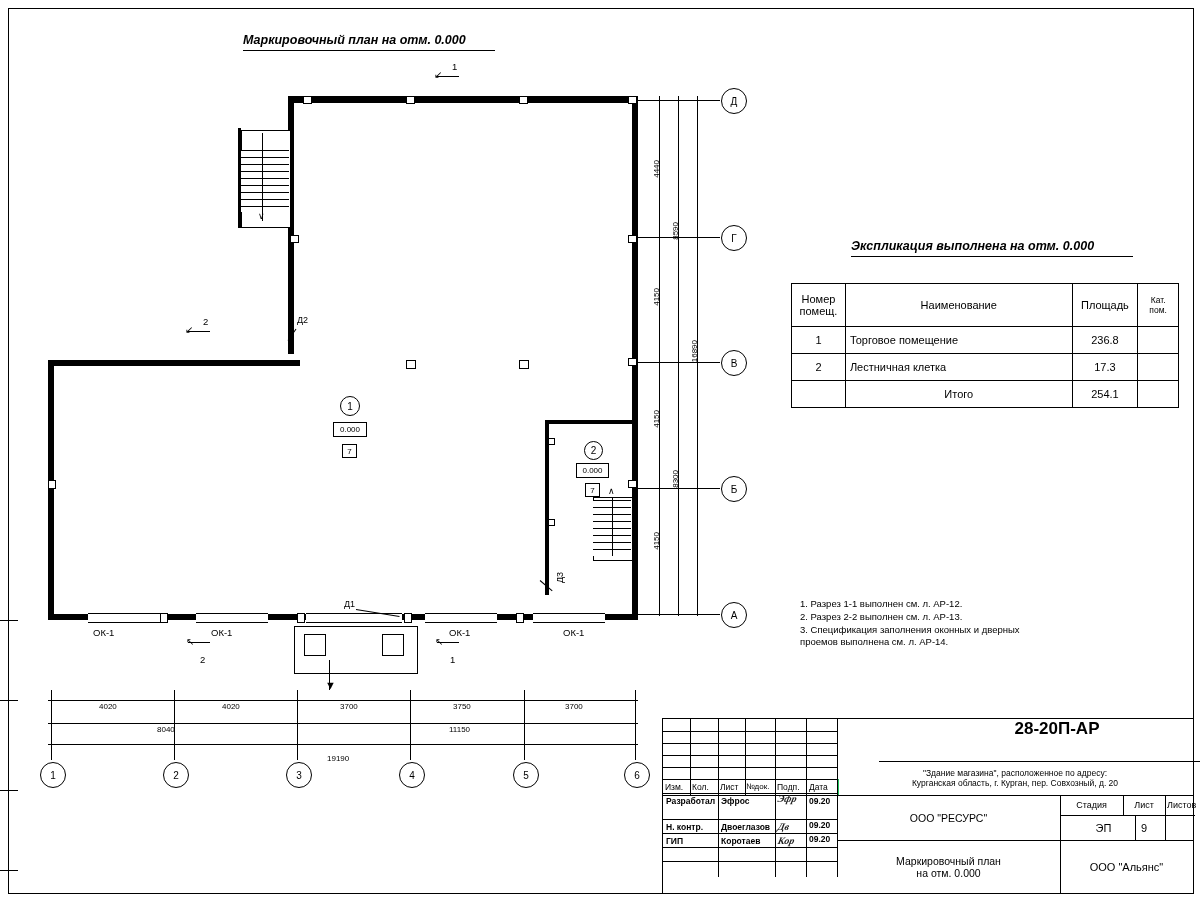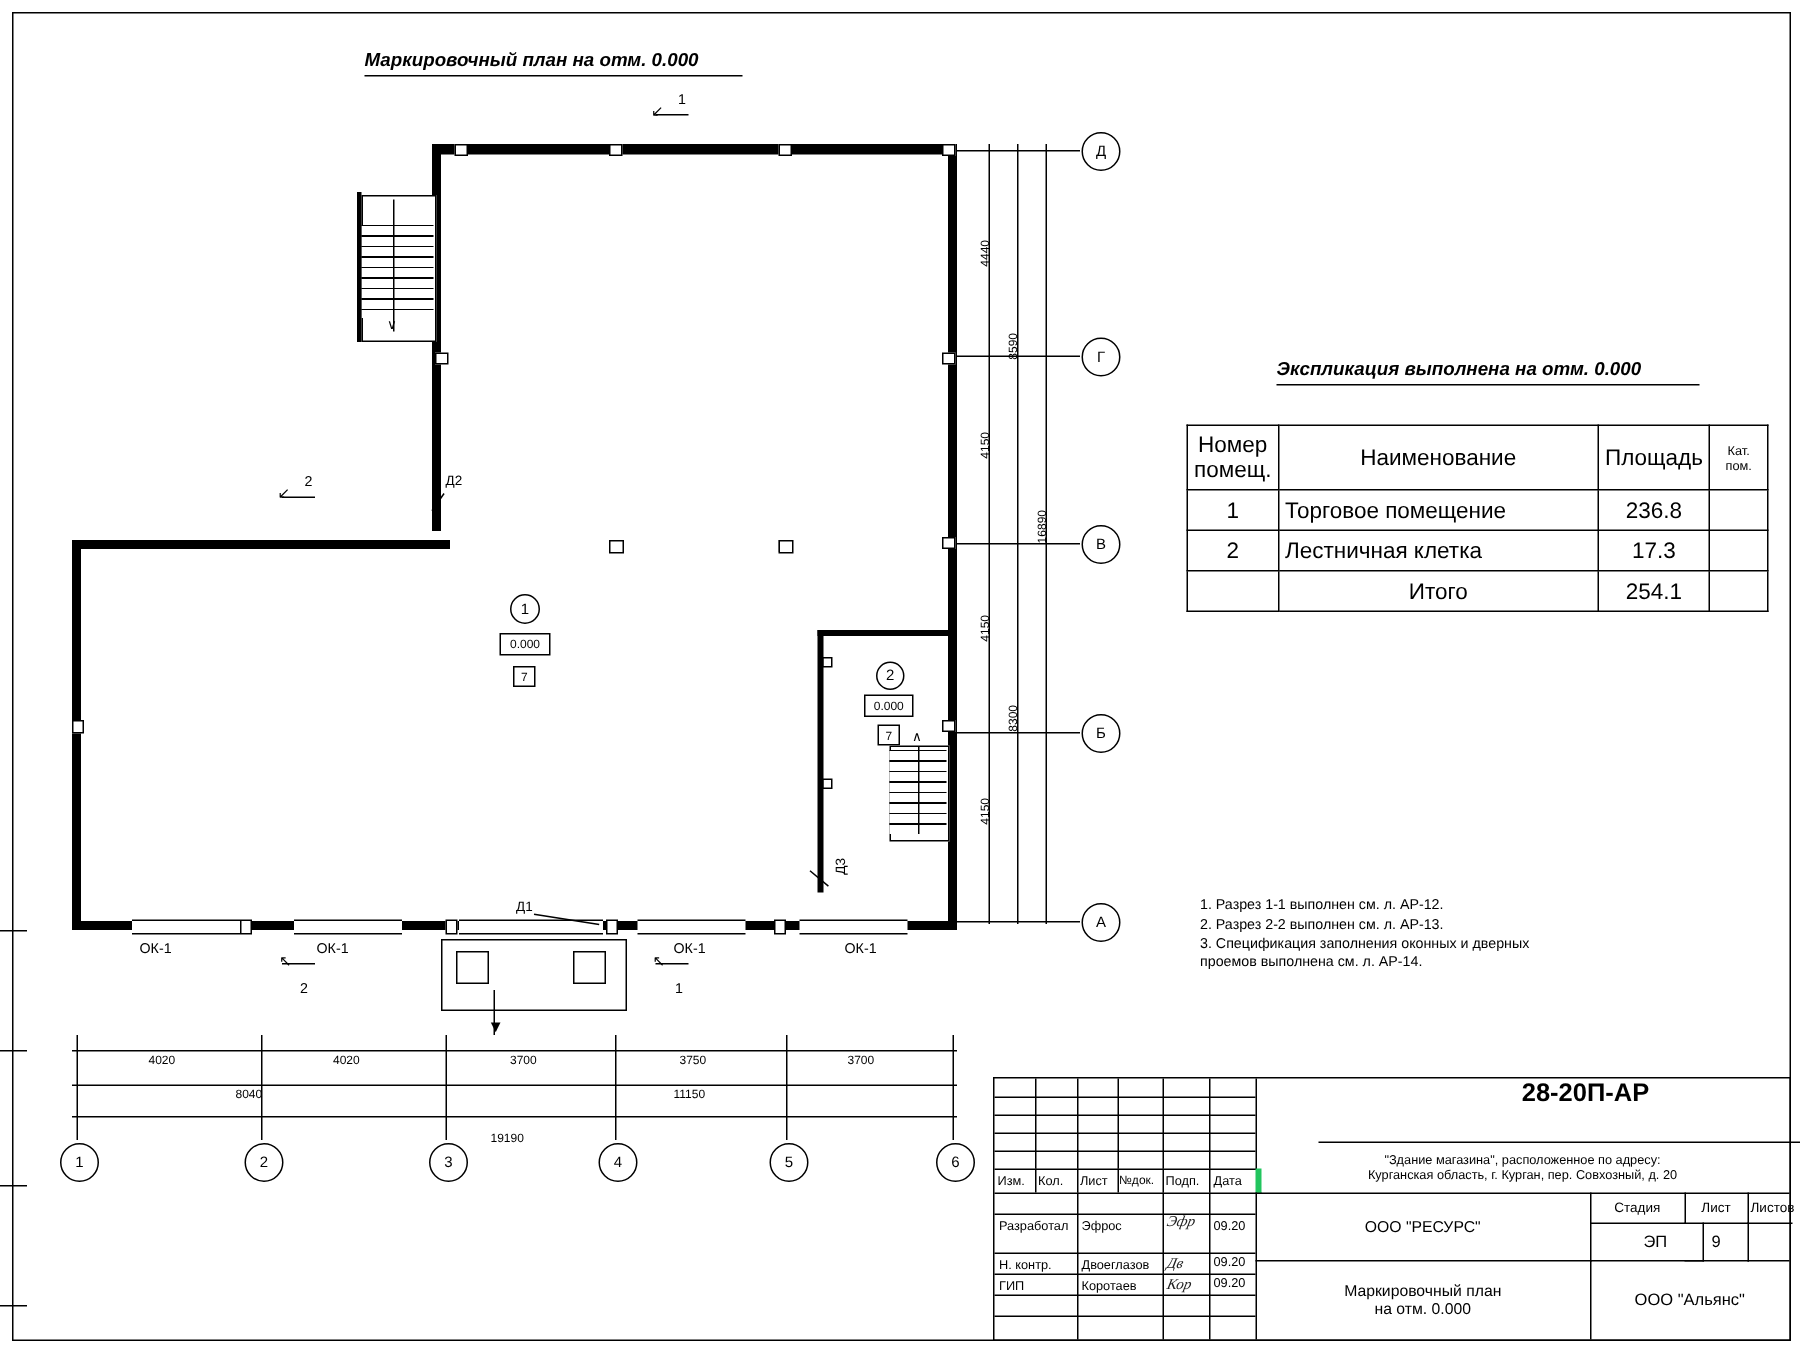--- a/index.html
+++ b/index.html
@@ -9,21 +9,21 @@
   .abs{position:absolute;}
   .txt{position:absolute;white-space:nowrap;font-size:9px;line-height:1;}
   .ttl{font-size:12.5px;font-style:italic;font-weight:bold;}
   .ln{position:absolute;background:#000;}
   .hair{position:absolute;background:#000;height:1px;}
   .vhair{position:absolute;background:#000;width:1px;}
   .wallfill{position:absolute;background:#000;}
   .circ{position:absolute;border:1px solid #000;border-radius:50%;display:flex;align-items:center;justify-content:center;font-size:10px;background:#fff;}
   .box{position:absolute;border:1px solid #000;display:flex;align-items:center;justify-content:center;font-size:8px;background:#fff;}
   table{border-collapse:collapse;}
-  .tbl td,.tbl th{border:1px solid #000;font-size:15px;padding:2px 4px;font-weight:normal;}
+  .tbl td,.tbl th{border:1px solid #000;font-size:11px;padding:2px 4px;font-weight:normal;}
   .center{text-align:center}
   .right{text-align:center}
   .sig{font-family:"Liberation Serif",serif;font-style:italic;font-size:10px;color:#222;transform:skewX(-12deg);}
   .notes{position:absolute;font-size:9.5px;line-height:1.35;}
   .dimtxt{position:absolute;font-size:8px;}
   .vert{writing-mode:vertical-rl;transform:rotate(180deg);}
 </style>
 </head>
 <body>
 
@@ -229,35 +229,35 @@
       <div class="vhair" style="left:55px;top:0;height:60px;"></div>
       <div class="vhair" style="left:82px;top:0;height:60px;"></div>
       <div class="vhair" style="left:112px;top:0;height:60px;"></div>
       <div class="vhair" style="left:143px;top:0;height:60px;"></div>
       <div class="hair" style="left:0;top:12px;width:174px;"></div>
       <div class="hair" style="left:0;top:24px;width:174px;"></div>
       <div class="hair" style="left:0;top:36px;width:174px;"></div>
       <div class="hair" style="left:0;top:48px;width:174px;"></div>
     </div>
 
-    <div class="abs" style="left:0;top:60px;width:174px;height:16px;border-right:4px solid #22c55e;border-bottom:1px solid #000;">
+    <div class="abs" style="left:0;top:60px;width:174px;height:16px;border-right:2px solid #22c55e;border-bottom:1px solid #000;">
       <div class="vhair" style="left:27px;top:0;height:16px;"></div>
       <div class="vhair" style="left:55px;top:0;height:16px;"></div>
       <div class="vhair" style="left:82px;top:0;height:16px;"></div>
       <div class="vhair" style="left:112px;top:0;height:16px;"></div>
       <div class="vhair" style="left:143px;top:0;height:16px;"></div>
       <div class="txt" style="left:2px;top:4px;font-size:8.5px;">Изм.</div>
       <div class="txt" style="left:29px;top:4px;font-size:8.5px;">Кол.</div>
       <div class="txt" style="left:57px;top:4px;font-size:8.5px;">Лист</div>
       <div class="txt" style="left:83px;top:4px;font-size:8px;">№док.</div>
       <div class="txt" style="left:114px;top:4px;font-size:8.5px;">Подп.</div>
       <div class="txt" style="left:146px;top:4px;font-size:8.5px;">Дата</div>
     </div>
 
-    <div class="abs" style="left:0;top:76px;width:174px;height:98px;border-right:1px solid #000;">
+    <div class="abs" style="left:0;top:60px;width:174px;height:98px;border-right:1px solid #000;font-weight:bold;">
       <div class="hair" style="left:0;top:14px;width:174px;"></div>
       <div class="hair" style="left:0;top:40px;width:174px;"></div>
       <div class="hair" style="left:0;top:54px;width:174px;"></div>
       <div class="hair" style="left:0;top:68px;width:174px;"></div>
       <div class="hair" style="left:0;top:82px;width:174px;"></div>
       <div class="vhair" style="left:55px;top:0;height:98px;"></div>
       <div class="vhair" style="left:112px;top:0;height:98px;"></div>
       <div class="vhair" style="left:143px;top:0;height:98px;"></div>
 
       <div class="txt" style="left:3px;top:18px;font-size:8.5px;">Разработал</div>

